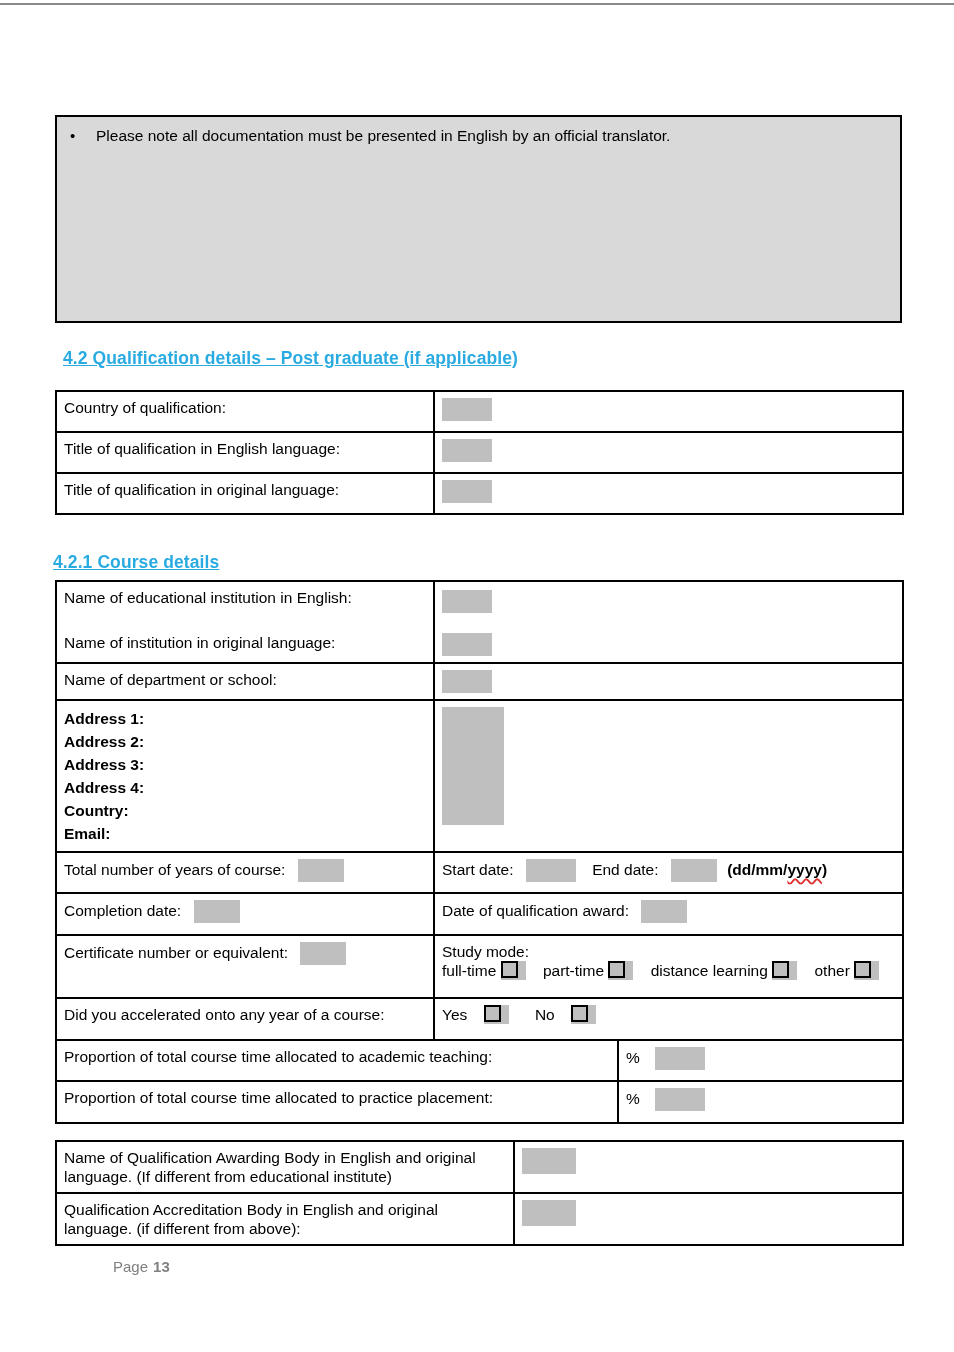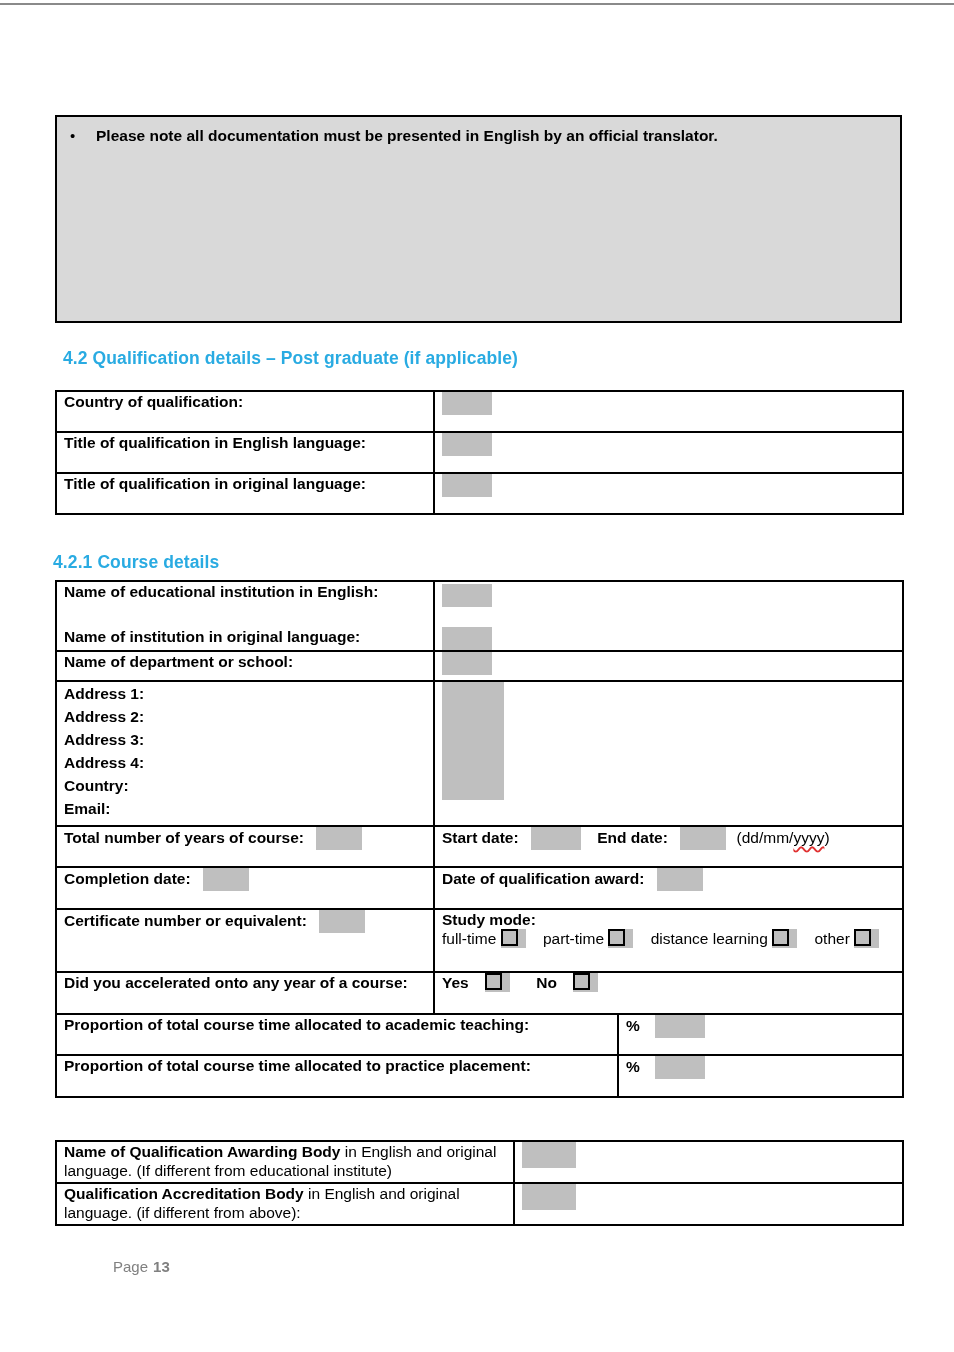--- a/index.html
+++ b/index.html
@@ -15,29 +15,29 @@
   .note-box {
     position: absolute; left: 55px; top: 115px; width: 847px; height: 208px;
     background: #d9d9d9; border: 2px solid #000; padding: 9px 14px 0 13px;
   }
   .note-line { display: flex; align-items: flex-start; }
   .note-bullet { width: 26px; font-size: 15px; line-height: 19px; }
   .note-text { font-size: 15.5px; line-height: 19px; }
 
   
   .sec-heading {
-    position: absolute; font-weight: bold; font-size: 17.5px; color: #29ABE2; letter-spacing: 0.1px;
+    position: absolute; font-weight: bold; font-size: 17.5px; color: #29ABE2; letter-spacing: 0.1px; text-decoration: underline;
   }
   #heading-42 { left: 63px; top: 348px; }
   #heading-421 { left: 53px; top: 552px; }
 
   
   table { border-collapse: collapse; table-layout: fixed; position: absolute; left: 55px; }
-  td { border: 2px solid #000; vertical-align: top; padding: 0 7px; font-size: 15.5px; line-height: 19px; }
-  .b { font-weight: bold; }
+  td { border: 2px solid #000; vertical-align: top; padding: 6px 7px; font-size: 15.5px; line-height: 19px; }
+  .b { font-weight: normal; }
   #qual-table  { top: 390px; width: 847px; }
   #course-table{ top: 580px; width: 847px; }
   #award-table { top: 1140px; width: 847px; }
 
   
   .fld { display: inline-block; background: #BFBFBF; width: 50px; height: 23px; vertical-align: middle; }
   .fld-block { display: block; margin-top: 2px; }
   .fld-inline { margin-left: 8px; }
   .fld-tall { width: 62px; height: 118px; }
   .fld-sm { width: 46px; }
@@ -51,21 +51,21 @@
   .opt-label { font-weight: normal; }
   .gap-26 { margin-top: 26px; }
   .gap-20 { margin-top: 20px; }
   .addr div { line-height: 23px; font-weight: bold; }
 
   .misspell {
     text-decoration: underline; text-decoration-style: wavy;
     text-decoration-color: #e03030; text-decoration-thickness: 2px;
     text-underline-offset: 3px; text-decoration-skip-ink: none;
   }
-  .date-hint { font-weight: normal; margin-left: 6px; white-space: nowrap; }
+  .date-hint { font-weight: bold; margin-left: 6px; white-space: nowrap; }
 
   .yesno .cbw { margin-left: 12px; margin-right: 22px; }
 
   
   .footer {
     position: absolute; left: 0; top: 1258px; width: 954px;
     display: flex; justify-content: space-between;
     padding: 0 110px 0 113px; color: #808080; font-size: 15px;
   }
   .footer .pg-num { font-weight: bold; margin-left: 5px; }

